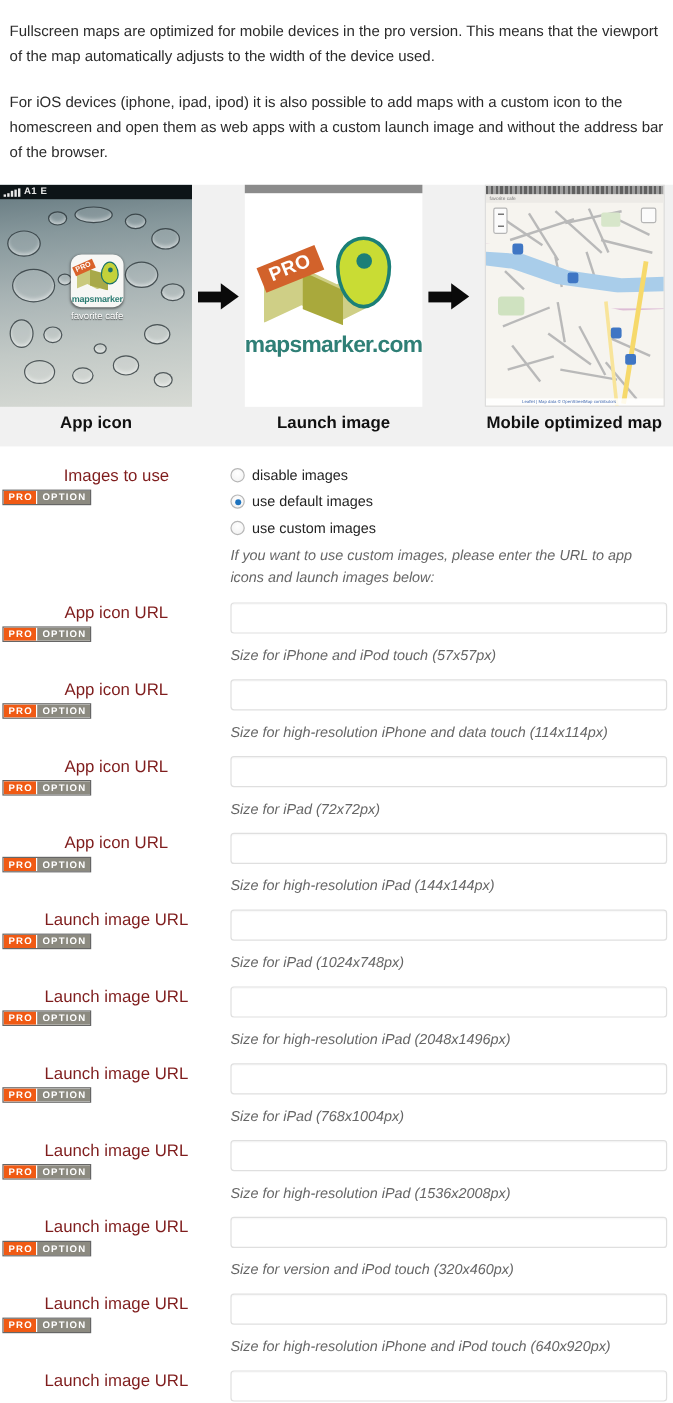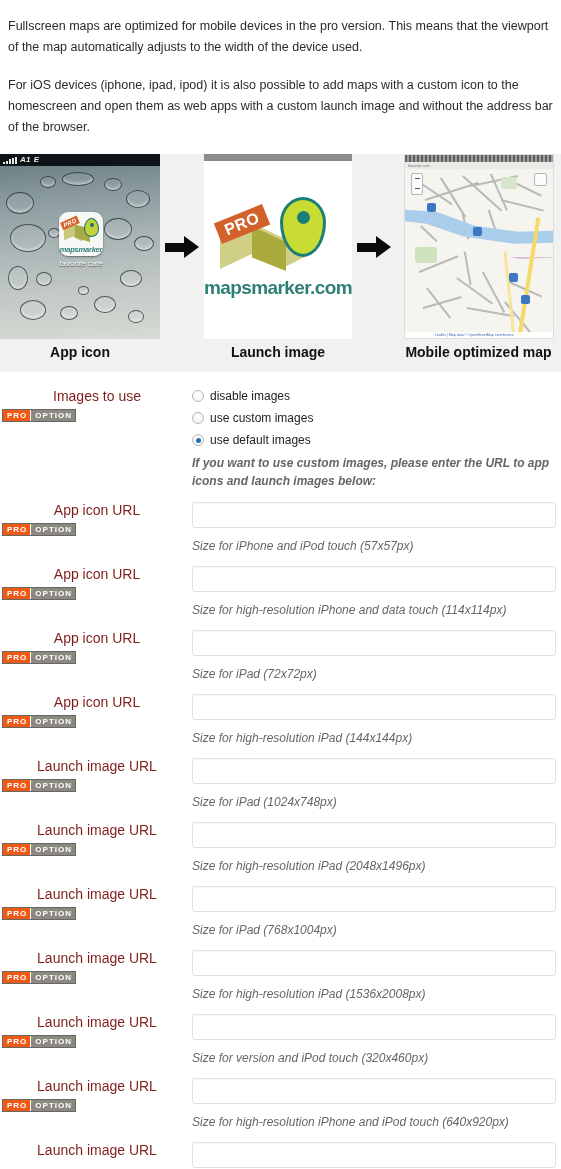--- a/index.html
+++ b/index.html
@@ -65,21 +65,20 @@
     color: #111111;
     margin-top: 5px;
   }
 
   
   .p1 { width: 160px; }
   .p1 .panel-figure {
     width: 160px;
     height: 185px;
     background: linear-gradient(175deg,#63777e 0%, #87989c 22%, #a9b4b5 48%, #c2c9c6 72%, #d8dbd5 100%);
-    font-style: italic;
   }
   .status-bar {
     height: 12px;
     background: #0d1417;
     display: flex;
     align-items: center;
     padding-left: 3px;
     gap: 3px;
   }
   .sb-text {
@@ -394,21 +393,20 @@
     color: #232323;
     line-height: 16px;
   }
   .radio-hint {
     font-size: 12px;
     font-style: italic;
     color: #666666;
     line-height: 18px;
     margin-top: 3px;
     max-width: 365px;
-    font-weight: bold;
   }
 </style>
 </head>
 <body>
 
 <div class="page">
 
 
   <p class="intro">Fullscreen maps are optimized for mobile devices in the pro version. This means that the viewport of the map automatically adjusts to the width of the device used.</p>
   <p class="intro">For iOS devices (iphone, ipad, ipod) it is also possible to add maps with a custom icon to the homescreen and open them as web apps with a custom launch image and without the address bar of the browser.</p>
@@ -535,26 +533,26 @@
           <span class="pro">PRO</span>
           <span class="option">OPTION</span>
         </div>
       </div>
       <div class="control-col">
         <label class="radio-line">
           <span class="radio"></span>
           <span class="radio-label">disable images</span>
         </label>
         <label class="radio-line">
+          <span class="radio checked"></span>
+          <span class="radio-label">use default images</span>
+        </label>
+        <label class="radio-line">
           <span class="radio"></span>
           <span class="radio-label">use custom images</span>
-        </label>
-        <label class="radio-line">
-          <span class="radio checked"></span>
-          <span class="radio-label">use default images</span>
         </label>
         <div class="radio-hint">If you want to use custom images, please enter the URL to app icons and launch images below:</div>
       </div>
     </div>
 
     <div id="field-rows">
         <div class="form-row">
           <div class="label-col"><div class="field-label">App icon URL</div><div class="pro-badge">
               <span class="pro">PRO</span>
               <span class="option">OPTION</span>

